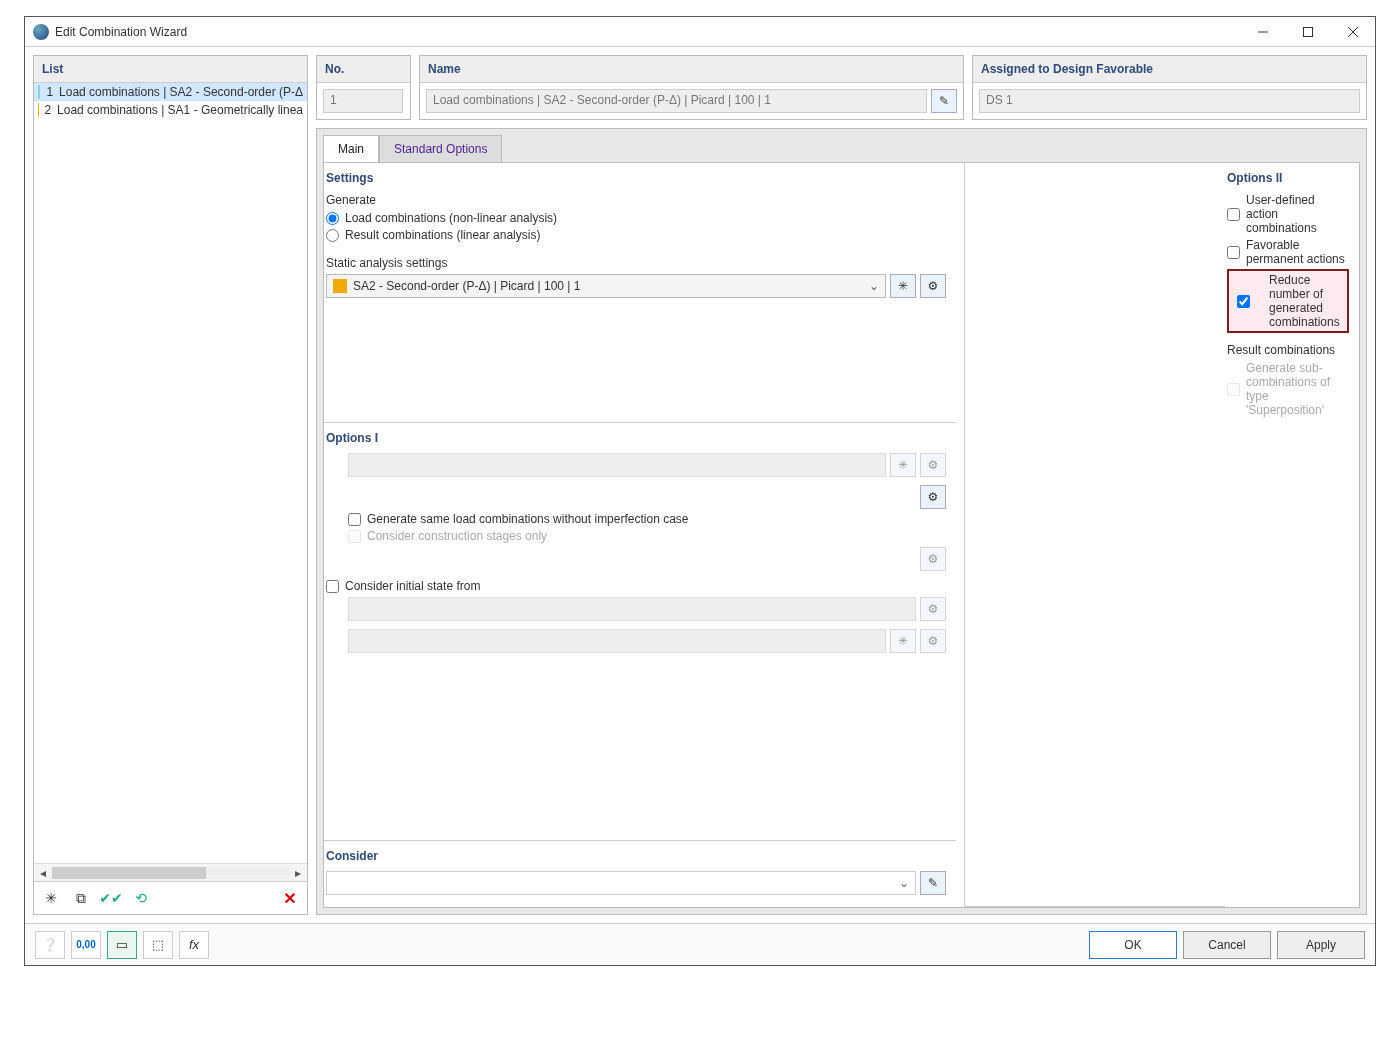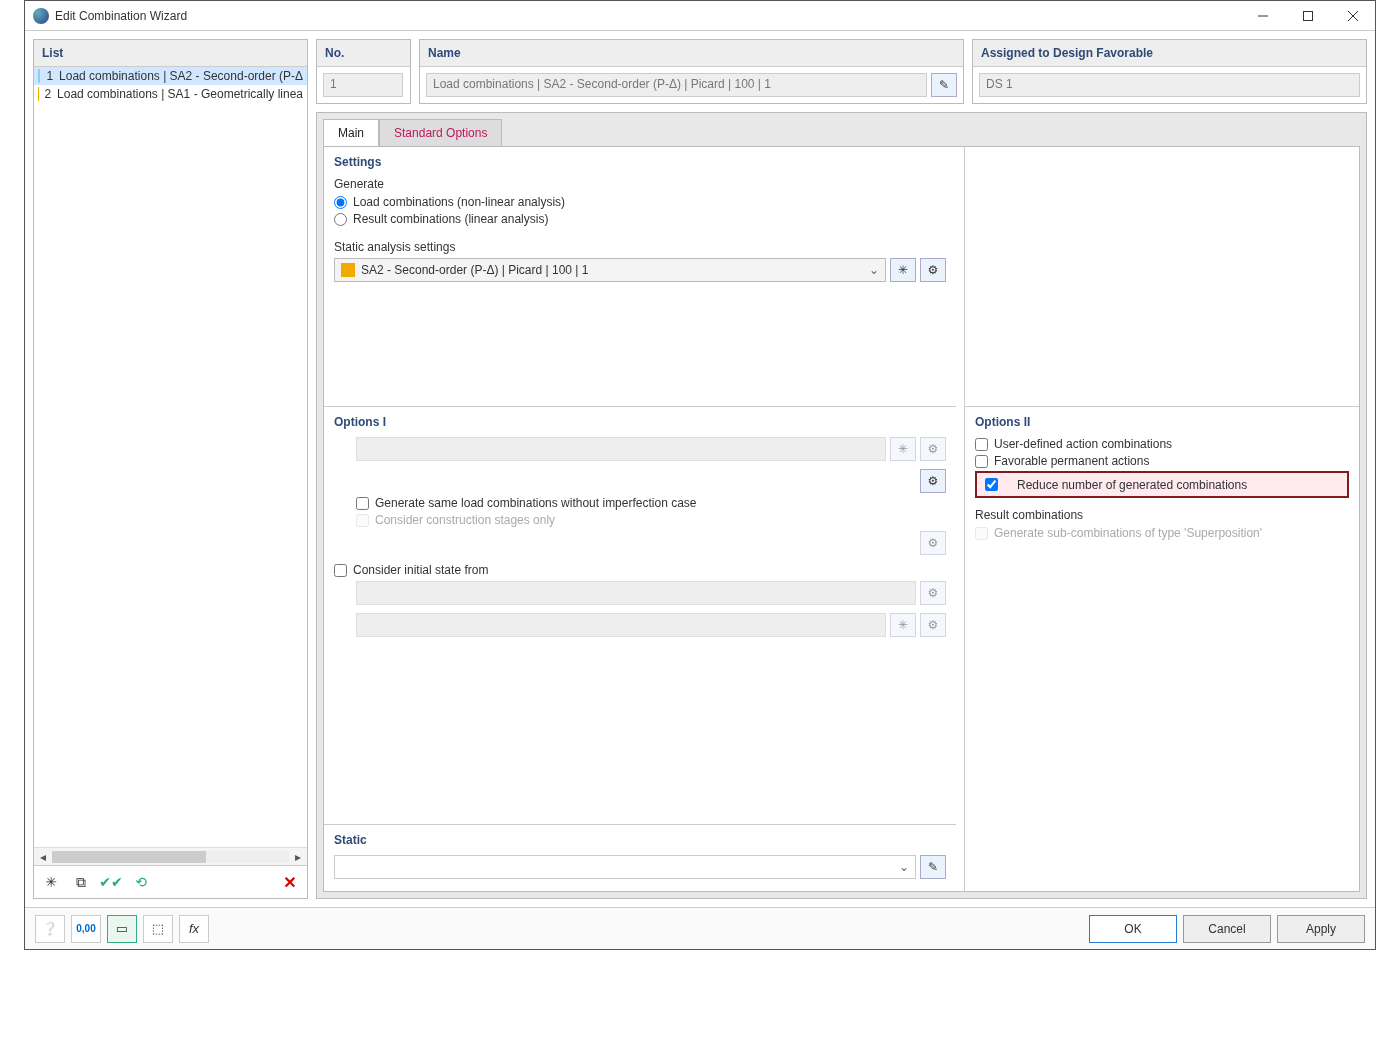--- a/index.html
+++ b/index.html
@@ -1,17 +1,17 @@
 <!DOCTYPE html>
 <html><head>
 <meta charset="utf-8">
 <style>
 * { box-sizing: border-box; font-family: "Segoe UI", Tahoma, sans-serif; }
 body { margin: 0; background: #fff; font-size: 12px; color: #333; }
-.window { width: 1352px; height: 950px; border: 1px solid #555; background: #fff; display: flex; flex-direction: column; position: relative; margin: 0 auto; }
+.window { width: 1352px; height: 950px; border: 1px solid #555; background: #fff; display: flex; flex-direction: column; position: relative; margin: 16px auto; }
 .titlebar { height: 30px; display: flex; align-items: center; padding: 0 0 0 8px; border-bottom: 1px solid #ccc; }
 .titlebar .icon { width: 16px; height: 16px; margin-right: 6px; border-radius: 50%; background: radial-gradient(circle at 30% 30%, #6ab, #248); }
 .titlebar .title { flex: 1; font-size: 12px; color: #333; }
 .win-controls { display: flex; }
 .win-btn { width: 45px; height: 29px; display: flex; align-items: center; justify-content: center; font-size: 13px; }
 .body { flex: 1; display: flex; padding: 8px; gap: 8px; background: #fff; overflow: hidden; }
 .left-panel { width: 275px; border: 1px solid #bbb; display: flex; flex-direction: column; }
 .panel-header { background: #eee; color: #2f4a78; font-weight: 600; padding: 6px 8px; border-bottom: 1px solid #ccc; }
 .list-body { flex: 1; overflow: hidden; }
 .list-row { display: flex; align-items: center; padding: 2px 4px; gap: 6px; white-space: nowrap; }
@@ -36,26 +36,26 @@
 .no-box { width: 95px; }
 .name-box { flex: 1; }
 .ds-box { width: 395px; }
 .ro-input { background: #eee; border: 1px solid #ccc; padding: 3px 6px; color: #777; height: 24px; }
 .no-input { width: 80px; }
 .name-input { flex: 1; }
 .ds-input { flex: 1; }
 .icon-btn { width: 26px; height: 24px; border: 1px solid #aac; background: #eaf2fc; display: flex; align-items: center; justify-content: center; font-size: 12px; }
 .tabs-outer { flex: 1; border: 1px solid #bbb; background: #e8e8e8; display: flex; flex-direction: column; overflow: hidden; }
 .tab-strip { display: flex; padding: 6px 6px 0 6px; gap: 0; }
-.tab { padding: 6px 14px; border: 1px solid #bbb; border-bottom: none; background: #ddd; color: #be185d; }
+.tab { padding: 6px 14px; border: 1px solid #bbb; border-bottom: none; background: #ddd; color: #4c1d95; }
 .tab.active { background: #fff; color: #222; }
 .tab-content { flex: 1; background: #fff; margin: 0 6px 6px 6px; border: 1px solid #bbb; display: flex; gap: 8px; padding: 0; overflow: hidden; }
 .col-left { flex: 1; display: flex; flex-direction: column; }
-.col-right { width: 395px; display: flex; flex-direction: column; border-left: 1px solid #ccc; }
-.section { border-bottom: 1px solid #ccc; padding: 8px 10px 12px 10px; }
+.col-right { width: 395px; display: flex; border-left: 1px solid #ccc; }
+.section { border-bottom: 1px solid #ccc; padding: 8px 10px 12px 2px; }
 .section:last-child { border-bottom: none; }
 .section-title { color: #2f4a78; font-weight: 600; margin-bottom: 8px; }
 .label { margin: 6px 0 4px 0; color: #333; }
 .radio-row, .check-row { display: flex; align-items: center; gap: 6px; margin: 3px 0; }
 .radio-row input, .check-row input { margin: 0; }
 .check-row.disabled { color: #aaa; }
 .check-row.disabled input { opacity: 0.5; }
 .select-row { display: flex; align-items: center; gap: 4px; margin-top: 4px; }
 .select-box { flex: 1; border: 1px solid #bbb; background: #f4f4f4; height: 24px; display: flex; align-items: center; padding: 0 6px; gap: 6px; }
 .select-box .chev { margin-left: auto; color: #666; }
@@ -261,21 +261,21 @@
                 <div class="icon-btn" style="opacity:.5">
                     <span>✳</span>
                   </div>
                 <div class="icon-btn" style="opacity:.5">
                     <span>⚙</span>
                   </div>
               </div>
             </div>
 
             <div class="section comment-section">
-              <div class="section-title">Static</div>
+              <div class="section-title">Consider</div>
               <div class="comment-row">
                 <div class="comment-input">
                   <span class="chev">⌄</span>
                 </div>
                 <div class="icon-btn">
                     <span>✎</span>
                   </div>
               </div>
             </div>
           </div>

